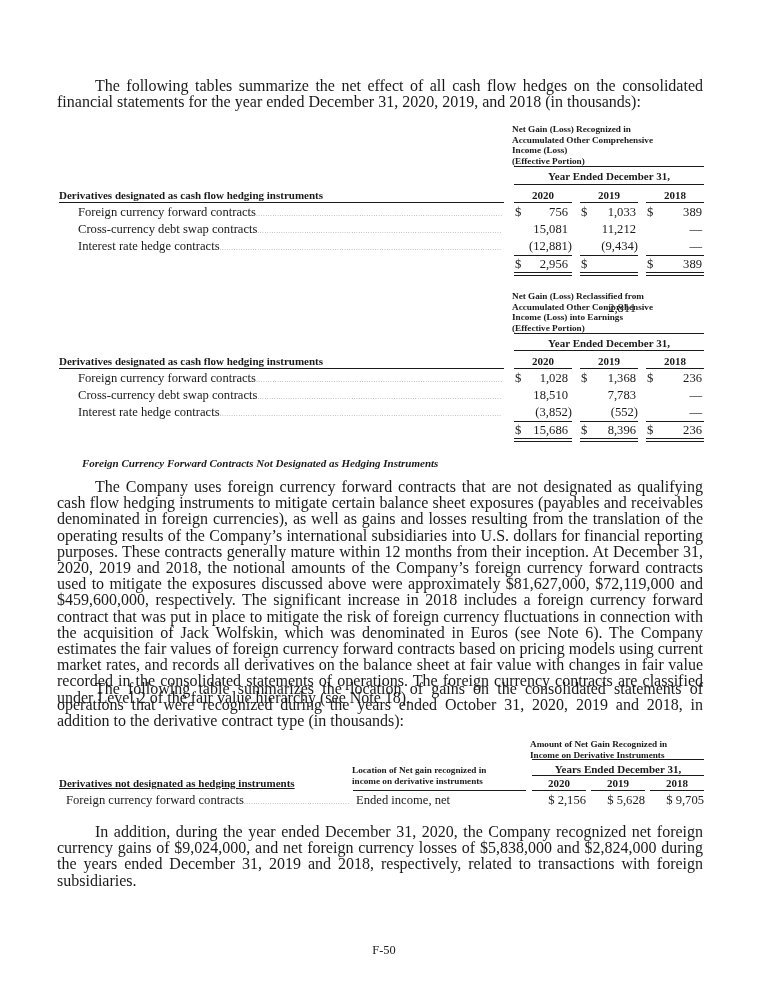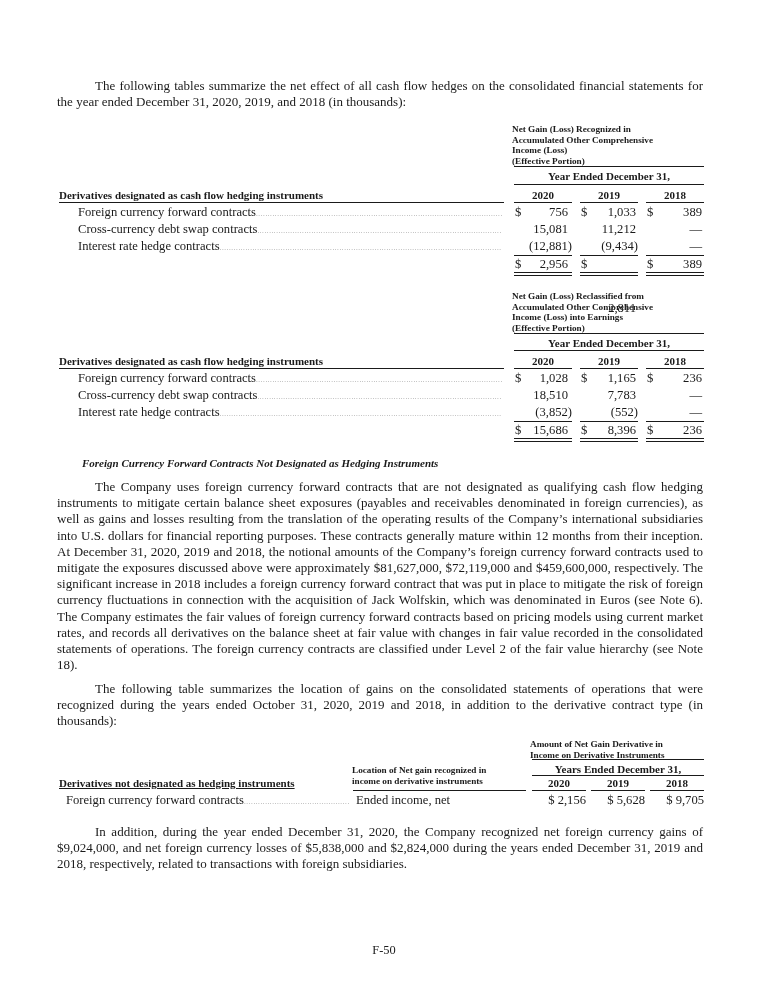--- a/index.html
+++ b/index.html
@@ -1,21 +1,21 @@
 <!DOCTYPE html>
 <html><head>
 <meta charset="utf-8">
 <style>
   html, body { margin: 0; padding: 0; background: #ffffff; }
   body {
     width: 768px; height: 1000px; position: relative; overflow: hidden;
     font-family: "Liberation Serif", serif; color: #1a1a1a;
   }
   p.body {
-    font-size: 13px; line-height: 16.2px; margin: 0; text-align: justify;
+    font-size: 16px; line-height: 16.2px; margin: 0; text-align: justify;
     text-indent: 38px;
   }
   .abs { position: absolute; }
   .hdr-block {
     position: absolute; font-family: "Liberation Serif", serif; font-weight: bold;
     font-size: 9.2px; line-height: 10.6px; text-align: left;
   }
   .rule { position: absolute; height: 0; border-top: 1.3px solid #1a1a1a; }
   .dbl { position: absolute; height: 2px; border-top: 1.2px solid #1a1a1a; border-bottom: 1.2px solid #1a1a1a; }
   .th { position: absolute; font-weight: bold; font-size: 11px; text-align: center; }
@@ -110,21 +110,21 @@
   <div class="rule" style="left:59px; top:368px; width:445px;"></div>
   <div class="rule" style="left:514px; top:368px; width:58px;"></div>
   <div class="rule" style="left:580px; top:368px; width:58px;"></div>
   <div class="rule" style="left:646px; top:368px; width:58px;"></div>
 
   <div>
     <div class="rowlabel" style="left:78px; top:371px; width:424px;"><span>Foreign currency forward contracts</span><span class="dots">......................................................................................................................................................................</span></div>
     <span class="dollar" style="left:515px; top:371px;">$</span>
     <div class="cell r" style="left:514px; top:371px; width:54px;">1,028</div>
     <span class="dollar" style="left:581px; top:371px;">$</span>
-    <div class="cell r" style="left:580px; top:371px; width:56px;">1,165</div>
+    <div class="cell r" style="left:580px; top:371px; width:56px;">1,368</div>
     <span class="dollar" style="left:647px; top:371px;">$</span>
     <div class="cell r" style="left:646px; top:371px; width:56px;">236</div>
   </div>
   <div>
     <div class="rowlabel" style="left:78px; top:388px; width:424px;"><span>Cross-currency debt swap contracts</span><span class="dots">......................................................................................................................................................................</span></div>
     <div class="cell r" style="left:514px; top:388px; width:54px;">18,510</div>
     <div class="cell r" style="left:580px; top:388px; width:56px;">7,783</div>
     <div class="cell r" style="left:646px; top:388px; width:56px;">—</div>
   </div>
   <div>
@@ -154,21 +154,21 @@
 <div class="abs" style="left:57px; top:479px; width:646px;">
   <p class="body">The Company uses foreign currency forward contracts that are not designated as qualifying cash flow hedging instruments to mitigate certain balance sheet exposures (payables and receivables denominated in foreign currencies), as well as gains and losses resulting from the translation of the operating results of the Company’s international subsidiaries into U.S. dollars for financial reporting purposes. These contracts generally mature within 12 months from their inception. At December 31, 2020, 2019 and 2018, the notional amounts of the Company’s foreign currency forward contracts used to mitigate the exposures discussed above were approximately $81,627,000, $72,119,000 and $459,600,000, respectively. The significant increase in 2018 includes a foreign currency forward contract that was put in place to mitigate the risk of foreign currency fluctuations in connection with the acquisition of Jack Wolfskin, which was denominated in Euros (see Note 6). The Company estimates the fair values of foreign currency forward contracts based on pricing models using current market rates, and records all derivatives on the balance sheet at fair value with changes in fair value recorded in the consolidated statements of operations. The foreign currency contracts are classified under Level 2 of the fair value hierarchy (see Note 18).</p>
 </div>
 
 <div class="abs" style="left:57px; top:681px; width:646px;">
   <p class="body">The following table summarizes the location of gains on the consolidated statements of operations that were recognized during the years ended October 31, 2020, 2019 and 2018, in addition to the derivative contract type (in thousands):</p>
 </div>
 
 <div>
   <div class="hdr-block" style="left:530px; top:739px; width:174px;">
-    <div>Amount of Net Gain Derivative in</div>
+    <div>Amount of Net Gain Recognized in</div>
     <div>Income on Derivative Instruments</div>
   </div>
   <div class="rule" style="left:532px; top:759px; width:172px;"></div>
   <div class="th" style="left:532px; top:763px; width:172px;">Years Ended December 31,</div>
   <div class="rule" style="left:532px; top:775px; width:172px;"></div>
 
   <div class="hdr-block" style="left:352px; top:765px; width:174px;">
     <div>Location of Net gain recognized in</div>
     <div>income on derivative instruments</div>
   </div>

